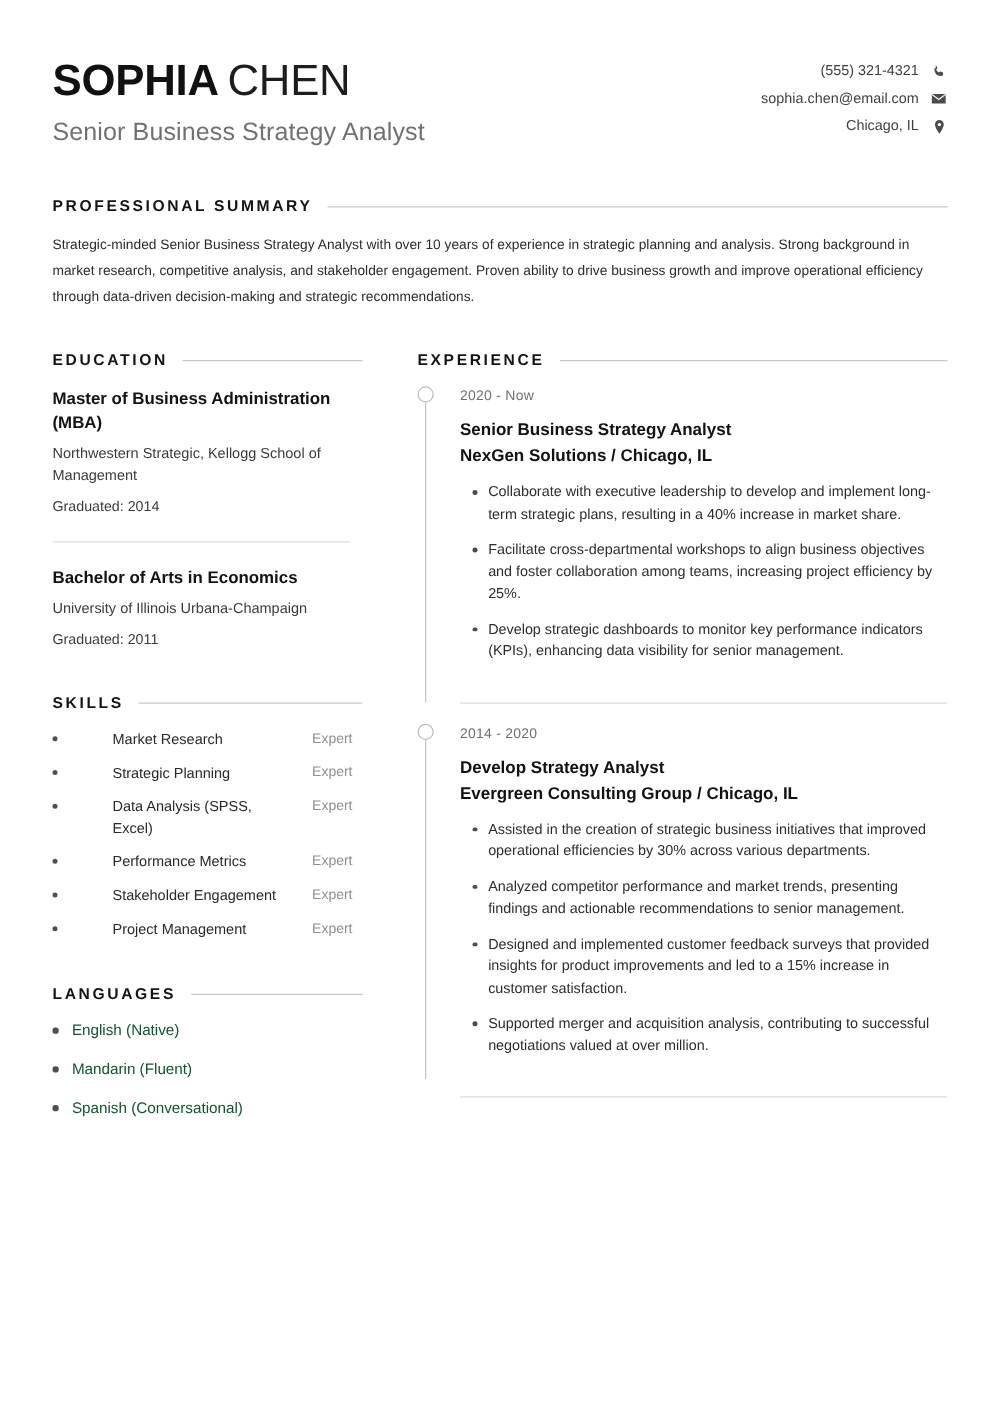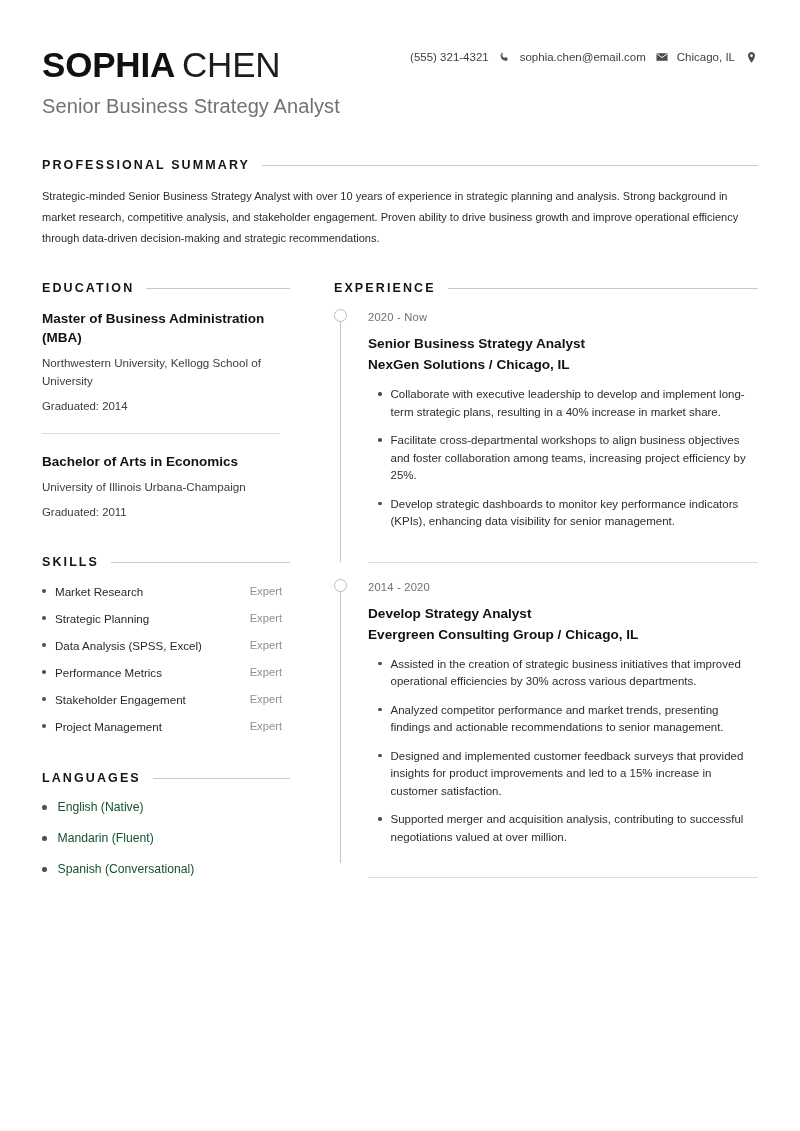--- a/index.html
+++ b/index.html
@@ -39,21 +39,21 @@
     font-size: 20px;
     line-height: 28px;
     color: #6f7173;
     font-weight: 400;
     margin-top: 6px;
     letter-spacing: 0.1px;
   }
 
   .contacts {
     display: flex;
-    flex-direction: row;
+    flex-direction: column;
     align-items: flex-end;
     gap: 8px;
     padding-top: 8px;
   }
   .contact-row {
     display: flex;
     align-items: center;
     justify-content: flex-end;
     gap: 9px;
     font-size: 11.5px;
@@ -150,20 +150,21 @@
     background: #4d4f51;
     flex: 0 0 4px;
     margin-top: 6px;
   }
   .skill-name {
     font-size: 11.6px;
     line-height: 17px;
     color: #28292b;
     flex: 1 1 auto;
     padding-right: 8px;
+    margin-left: 35px;
   }
   .skill-level {
     font-size: 11.2px;
     line-height: 17px;
     color: #8d8f91;
     flex: 0 0 auto;
     white-space: nowrap;
   }
 
   
@@ -310,21 +311,21 @@
     <div class="col-left">
 
       <div class="edu-sec">
         <div class="sec-head">
           <span class="label">EDUCATION</span>
           <span class="rule"></span>
         </div>
 
         <div class="edu-item">
           <div class="edu-degree">Master of Business Administration (MBA)</div>
-          <div class="edu-school">Northwestern University, Kellogg School of University</div>
+          <div class="edu-school">Northwestern Strategic, Kellogg School of Management</div>
           <div class="edu-grad">Graduated: 2014</div>
         </div>
 
         <div class="edu-divider"></div>
 
         <div class="edu-item">
           <div class="edu-degree">Bachelor of Arts in Economics</div>
           <div class="edu-school">University of Illinois Urbana-Champaign</div>
           <div class="edu-grad">Graduated: 2011</div>
         </div>

